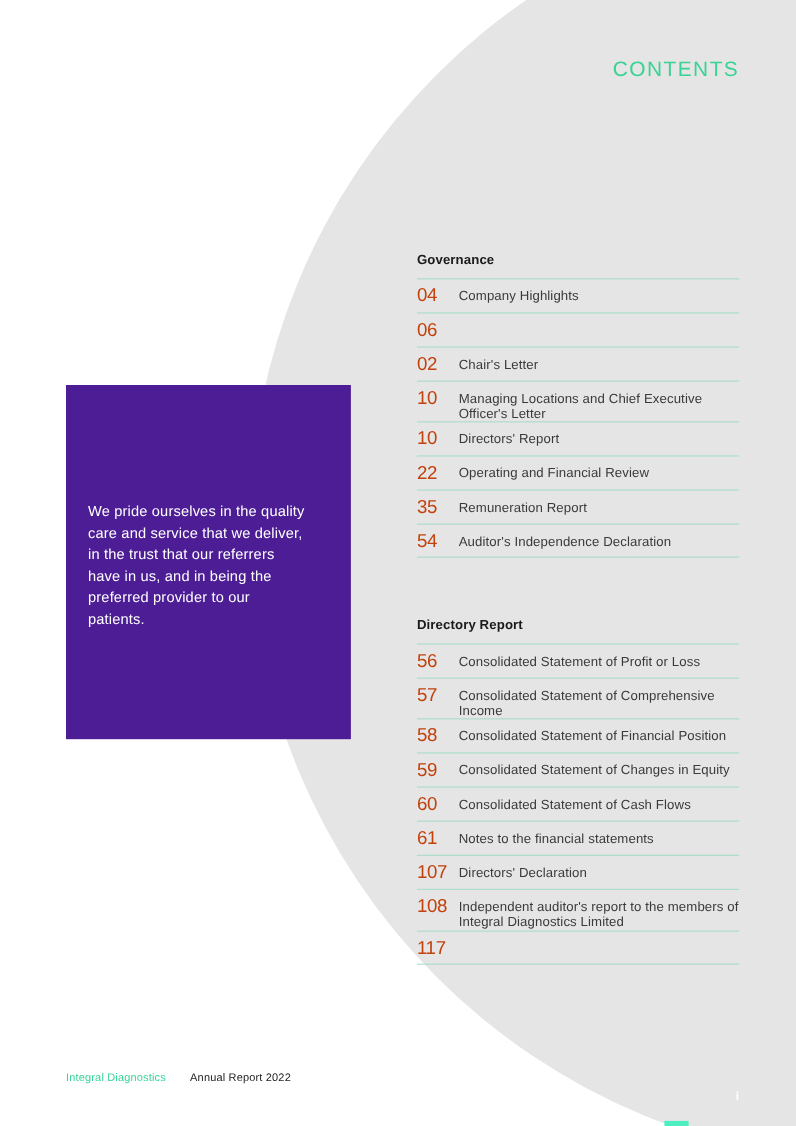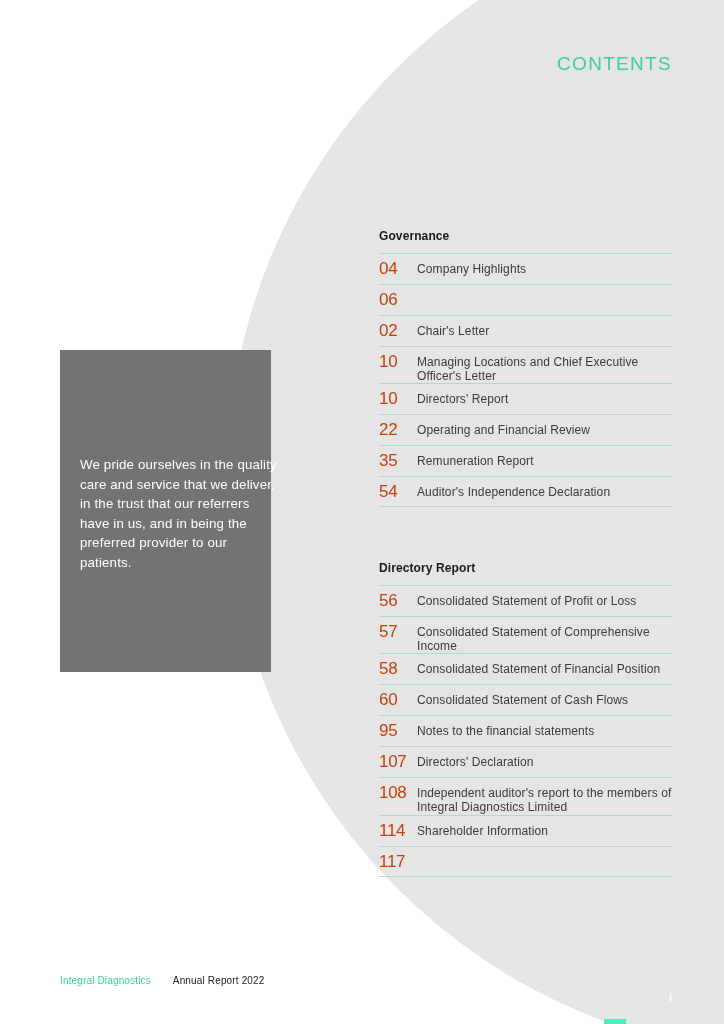--- a/index.html
+++ b/index.html
@@ -40,22 +40,22 @@
     font-size:19px;
     letter-spacing:1.3px;
     color:#3ad295;
     font-weight:400;
   }
 
   
   #quote-panel {
     position:absolute;
     left:60px; top:350px;
-    width:211px; height:322px;
-    background:#737373;
+    width:259px; height:322px;
+    background:#4c1d95;
   }
   #quote-text {
     position:absolute;
     left:20px; top:105px;
     width:200px;
     color:#ffffff;
     font-size:13.3px;
     line-height:19.6px;
     letter-spacing:.15px;
   }
@@ -178,38 +178,38 @@
         </div>
         <div class="toc-row">
           <span class="toc-num">57</span>
           <span class="toc-title">Consolidated Statement of Comprehensive Income</span>
         </div>
         <div class="toc-row">
           <span class="toc-num">58</span>
           <span class="toc-title">Consolidated Statement of Financial Position</span>
         </div>
         <div class="toc-row">
+          <span class="toc-num">59</span>
+          <span class="toc-title">Consolidated Statement of Changes in Equity</span>
+        </div>
+        <div class="toc-row">
           <span class="toc-num">60</span>
           <span class="toc-title">Consolidated Statement of Cash Flows</span>
         </div>
         <div class="toc-row">
-          <span class="toc-num">95</span>
+          <span class="toc-num">61</span>
           <span class="toc-title">Notes to the financial statements</span>
         </div>
         <div class="toc-row">
           <span class="toc-num">107</span>
           <span class="toc-title">Directors' Declaration</span>
         </div>
         <div class="toc-row">
           <span class="toc-num">108</span>
           <span class="toc-title">Independent auditor's report to the members of Integral Diagnostics Limited</span>
-        </div>
-        <div class="toc-row">
-          <span class="toc-num">114</span>
-          <span class="toc-title">Shareholder Information</span>
         </div>
         <div class="toc-row">
           <span class="toc-num">117</span>
         </div>
       </div>
     </div>
 
   <div id="footer">
     <span id="footer-brand">Integral Diagnostics</span>
     <span id="footer-report">Annual Report 2022</span>

